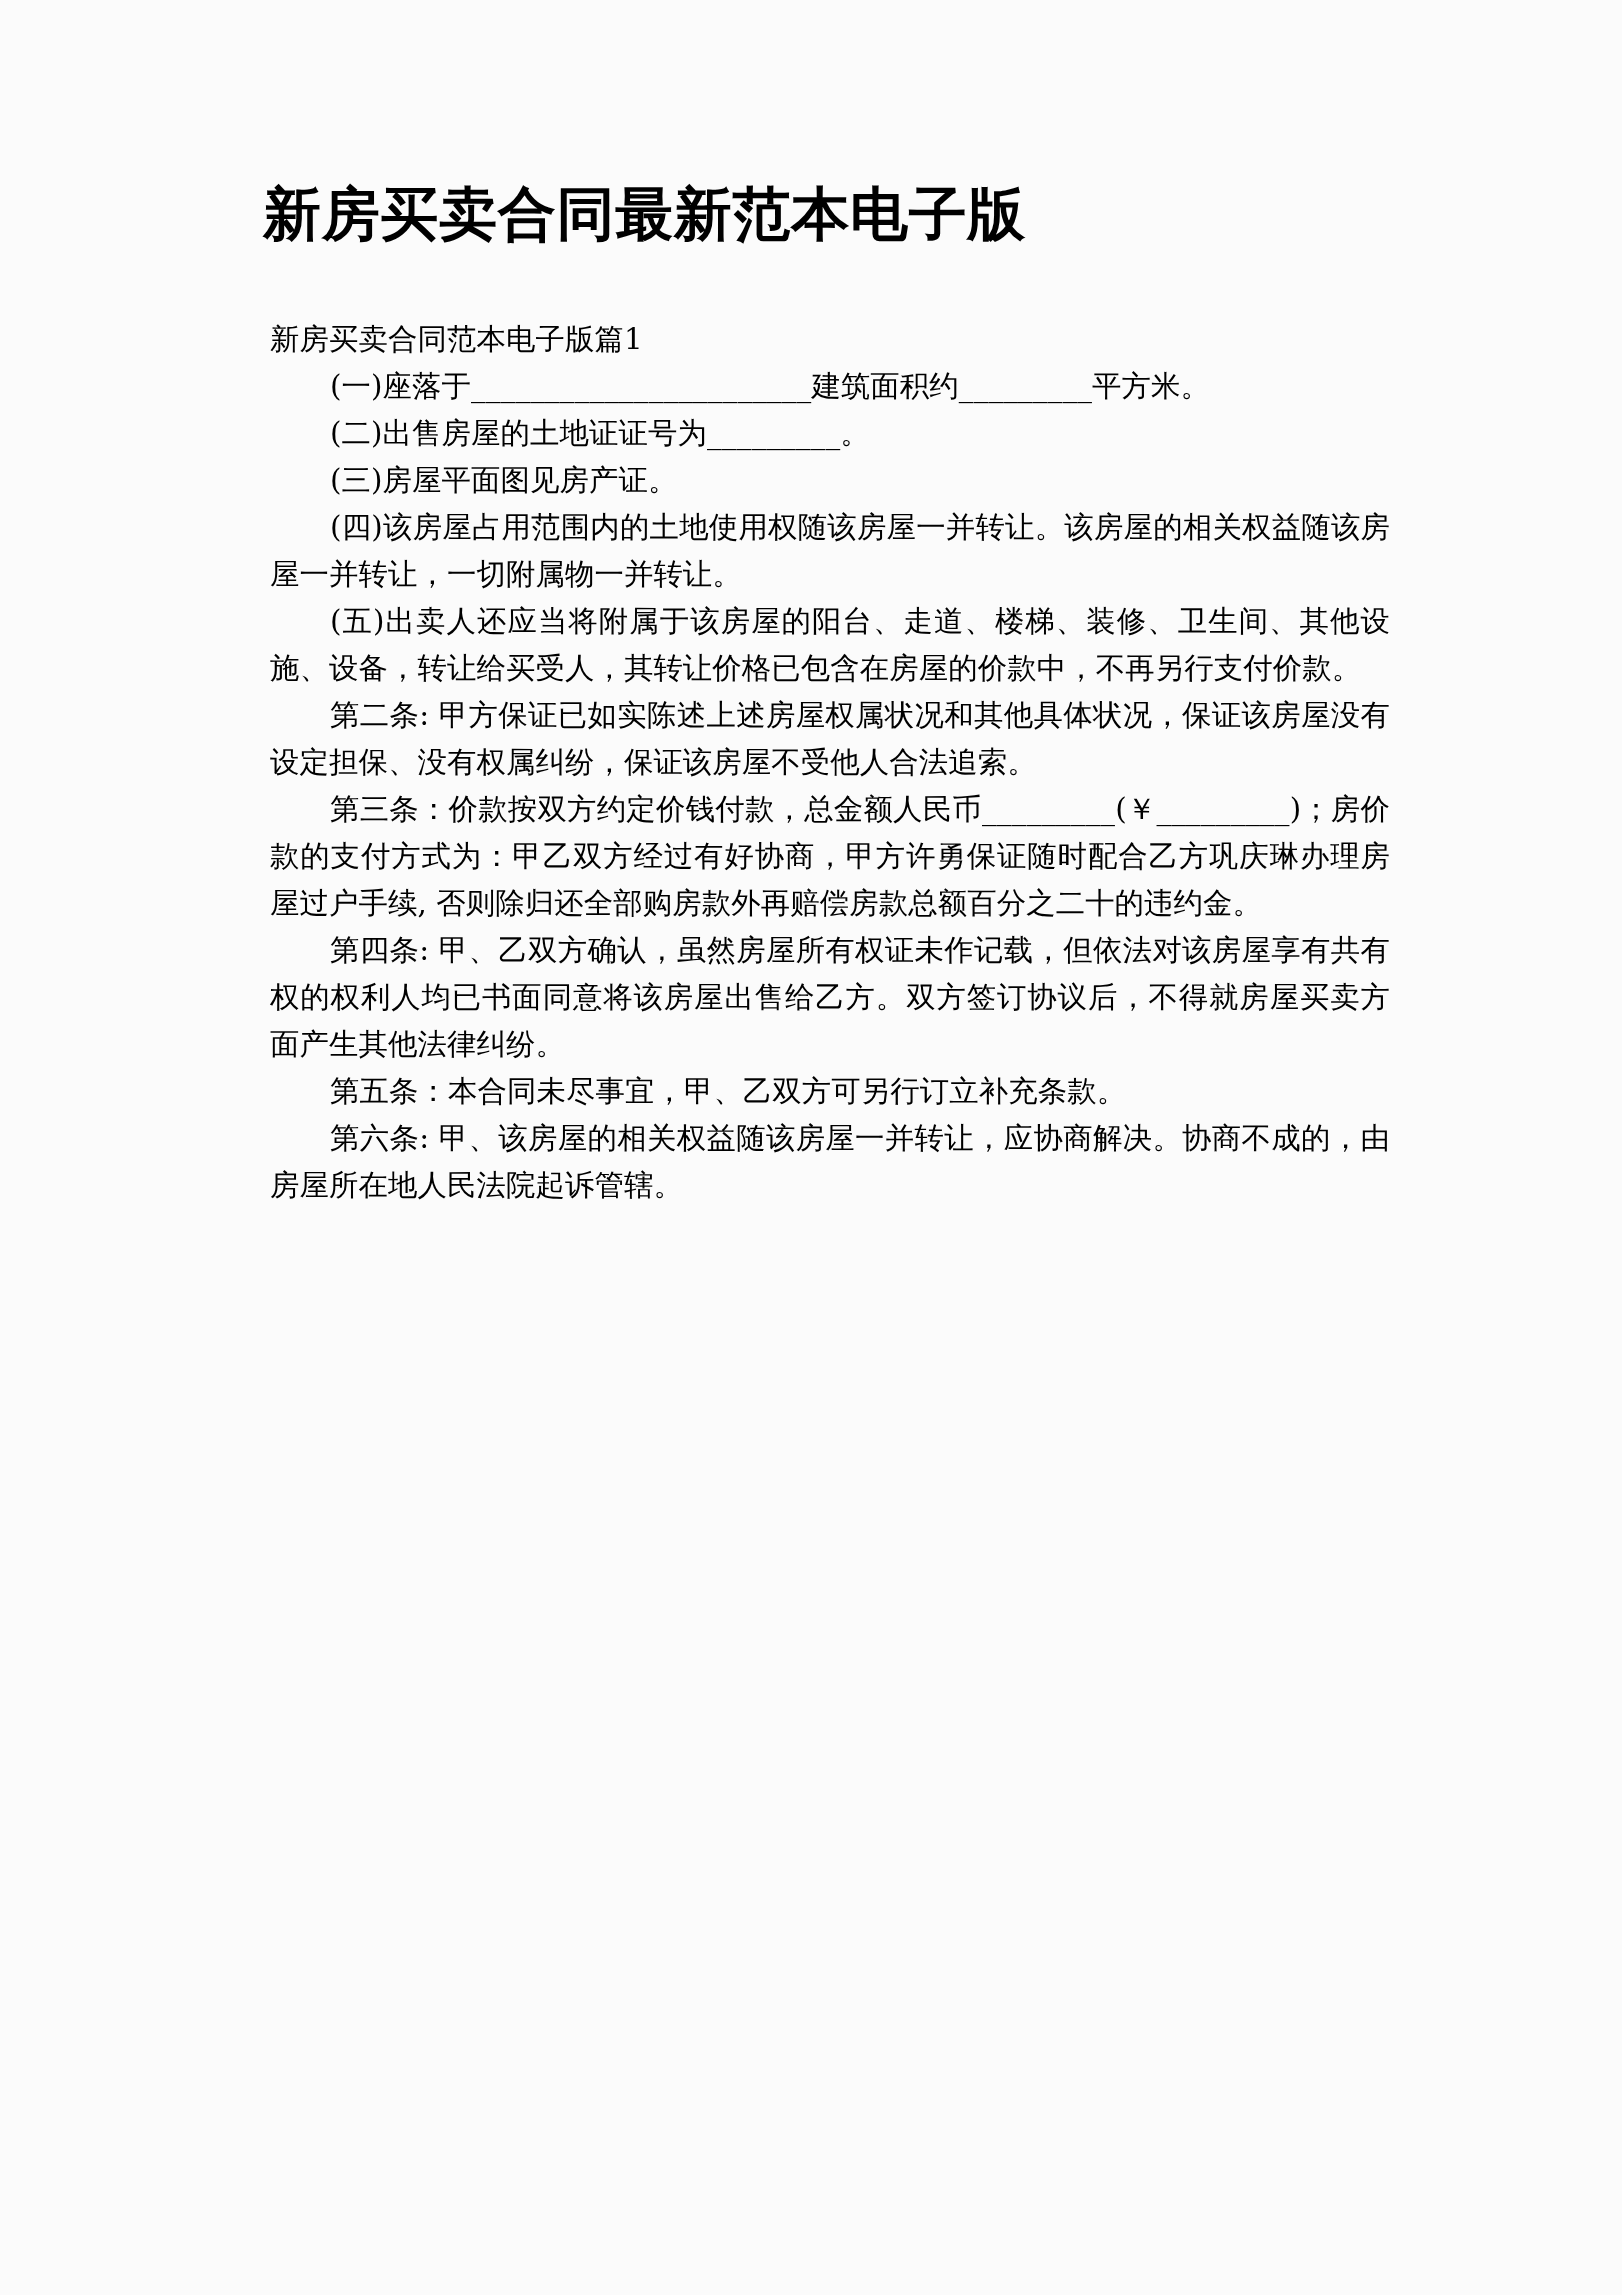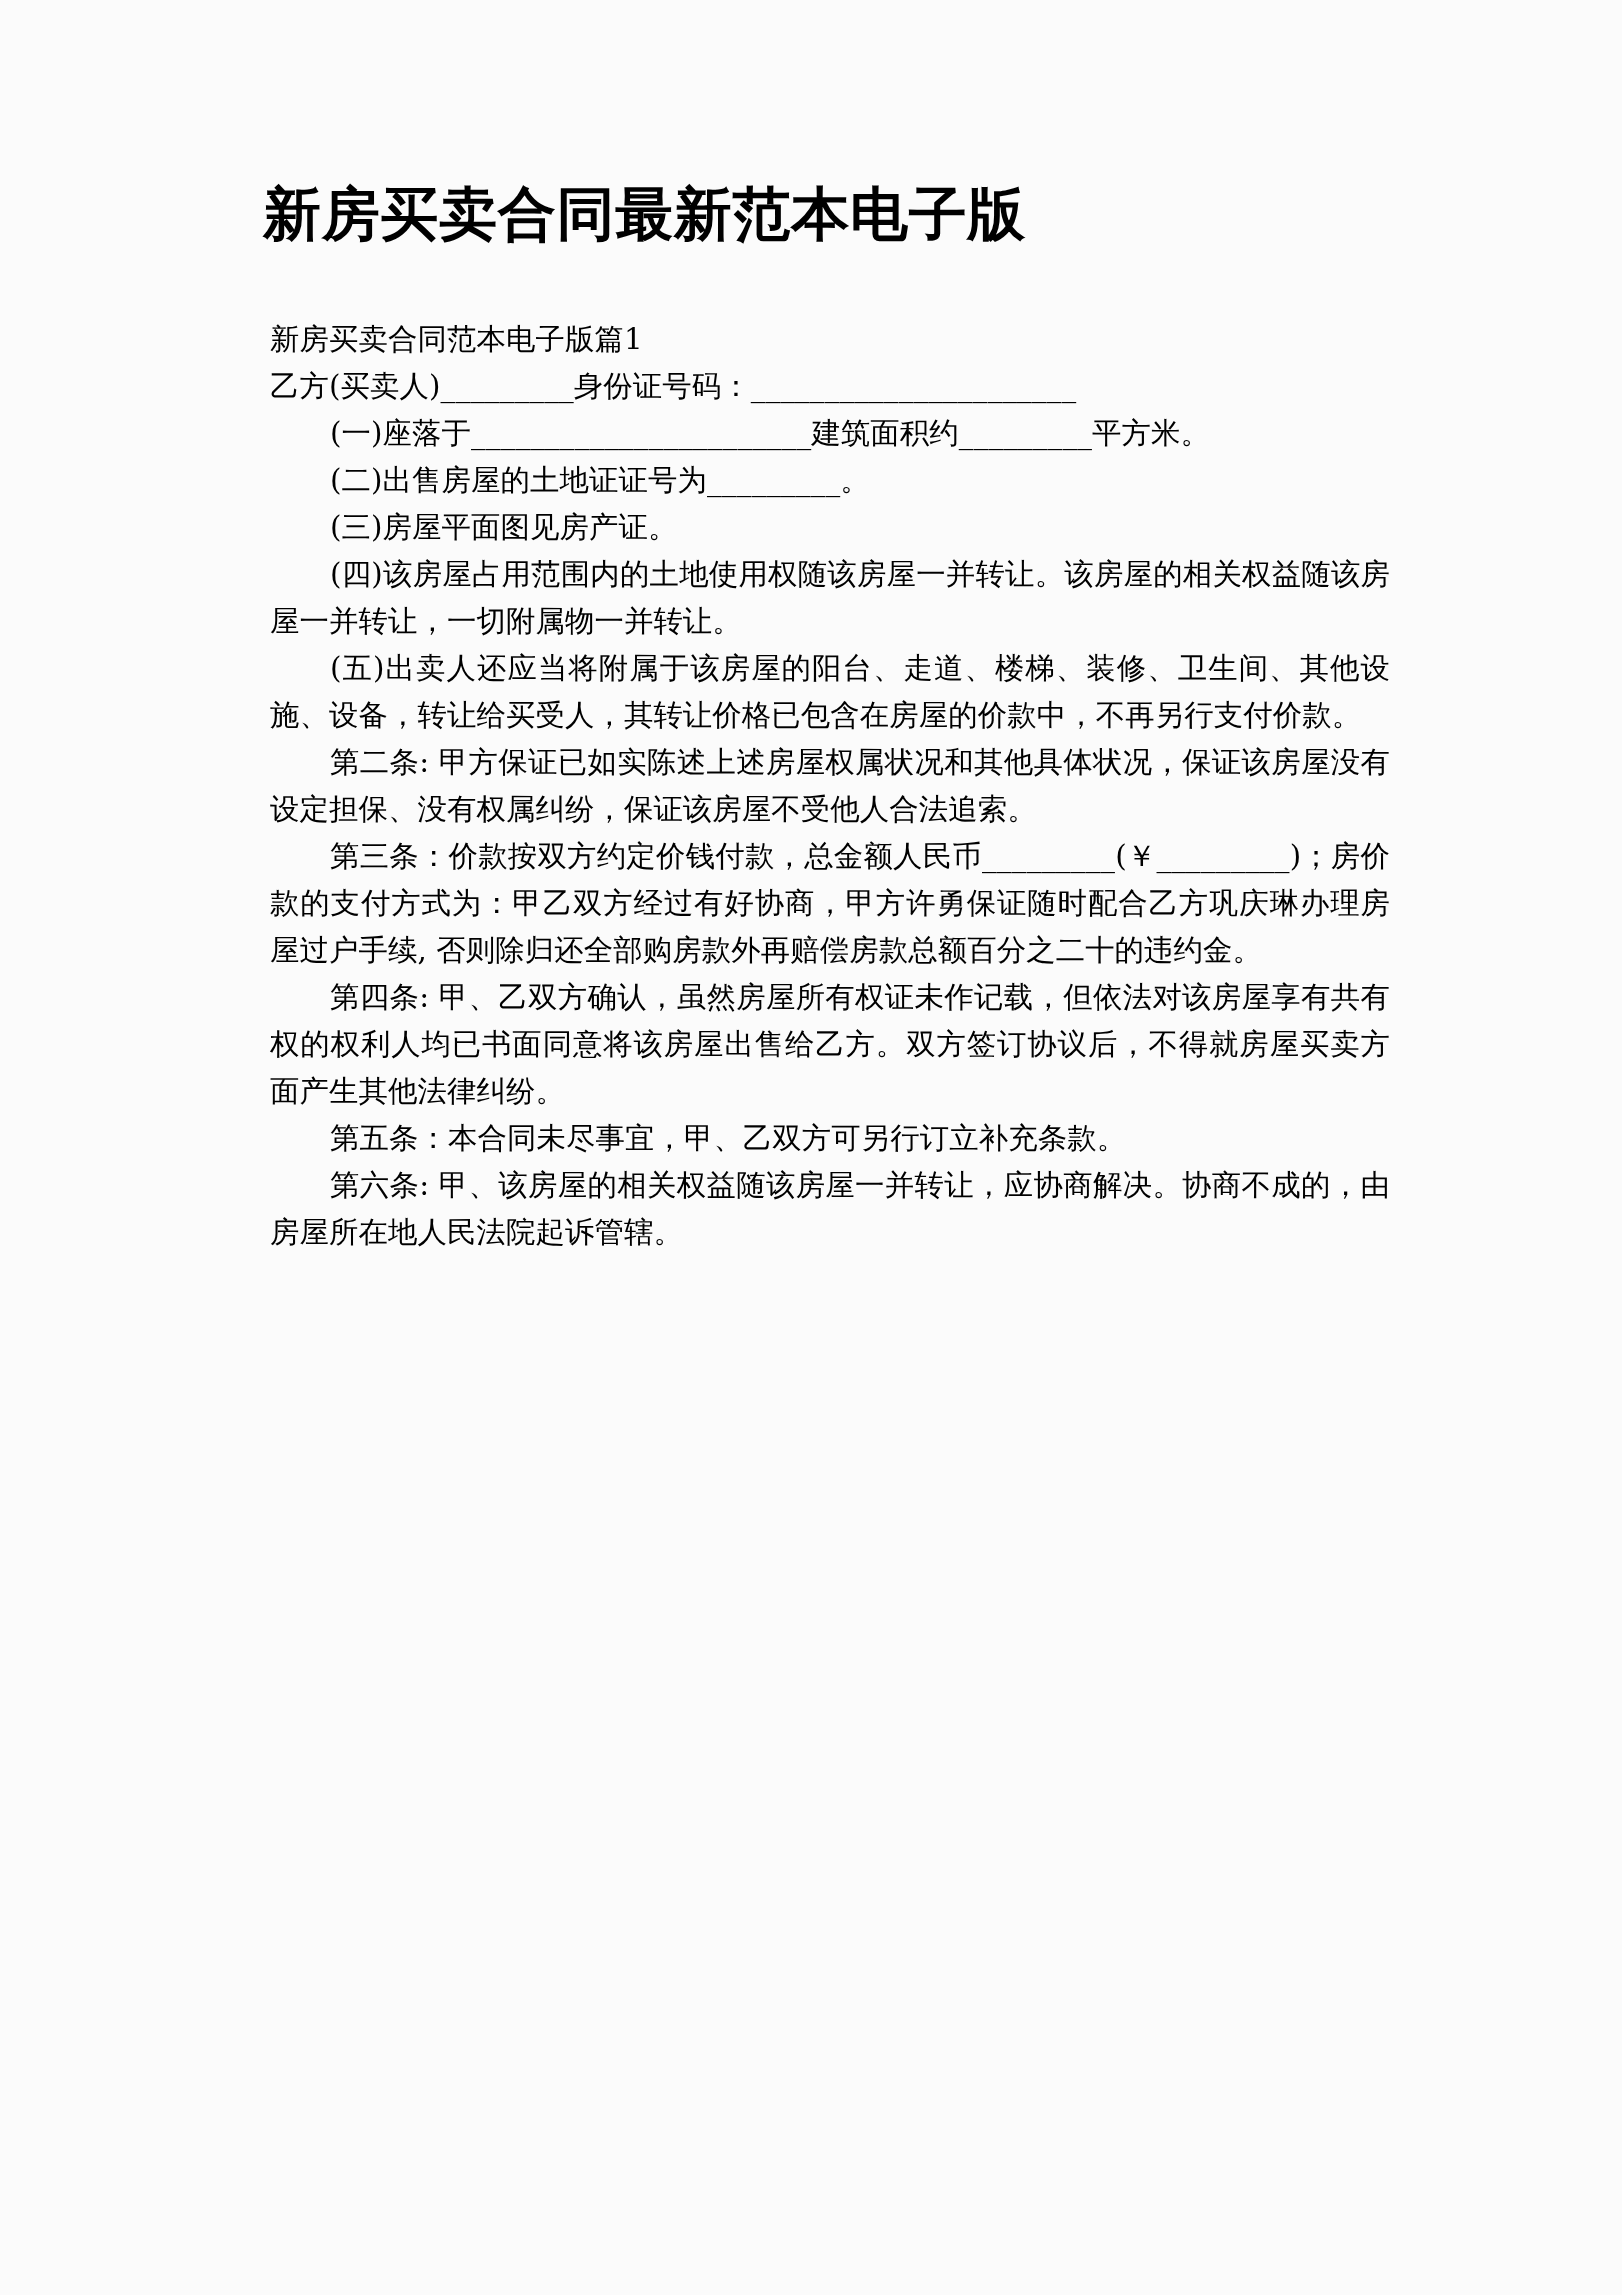--- a/index.html
+++ b/index.html
@@ -67,21 +67,20 @@
 
 <div class="page">
 
   <h1 class="doc-title">新房买卖合同最新范本电子版</h1>
 
   <div class="body-block">
 
     <p class="para">新房买卖合同范本电子版篇1</p>
 
 
-    <p class="para">乙方(买卖人)_________身份证号码：______________________</p>
 
 
 
     <p class="para indent">(一)座落于_______________________建筑面积约_________平方米。</p>
 
     <p class="para indent">(二)出售房屋的土地证证号为_________。</p>
 
     <p class="para indent">(三)房屋平面图见房产证。</p>
 
     <p class="para indent">(四)该房屋占用范围内的土地使用权随该房屋一并转让。该房屋的相关权益随该房屋一并转让，一切附属物一并转让。</p>

